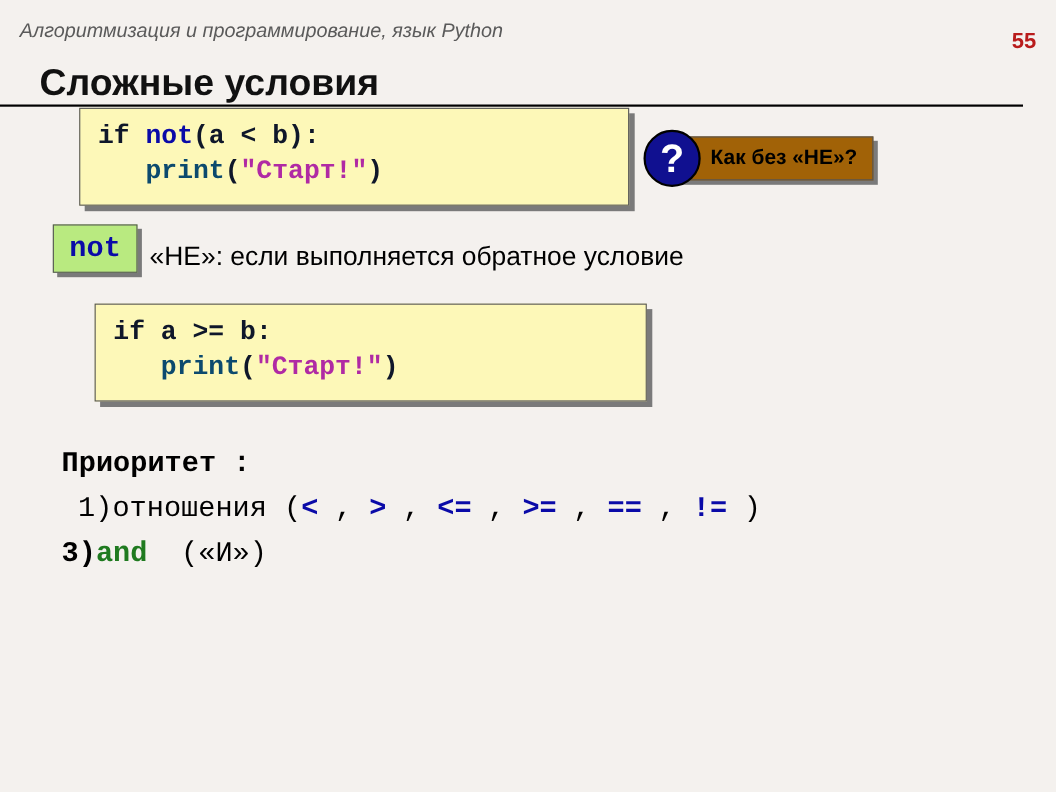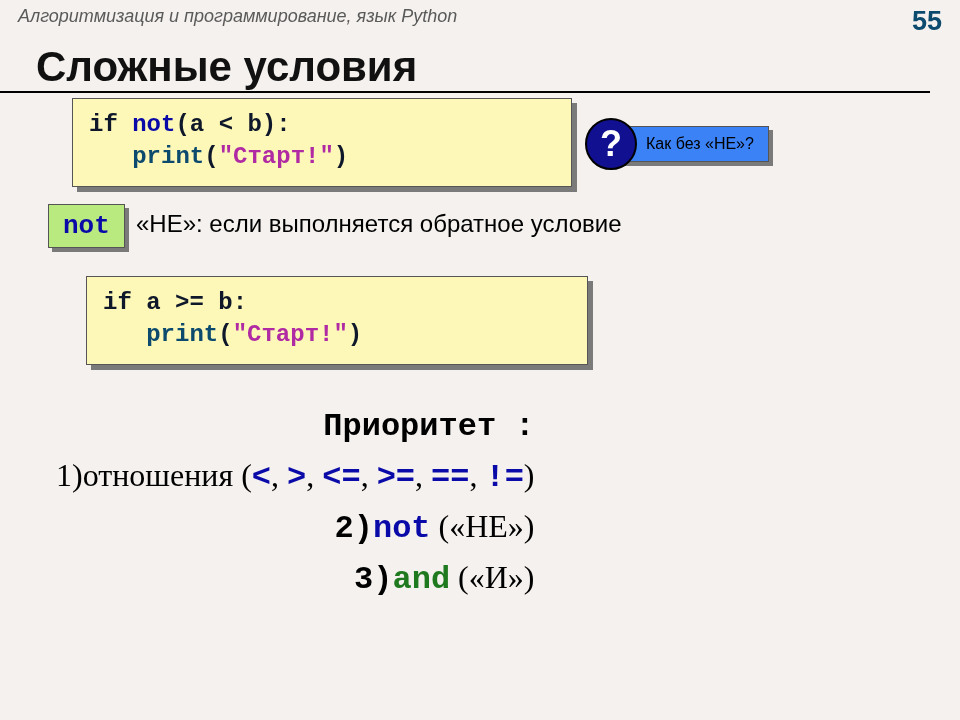--- a/index.html
+++ b/index.html
@@ -8,34 +8,36 @@
     height: 720px;
     background: #f4f1ee;
     font-family: Arial, sans-serif;
     color: #000;
     position: relative;
     overflow: hidden;
   }
   .header-bar {
     display: flex;
     justify-content: space-between;
+    align-items: center;
     padding: 6px 18px 4px 18px;
   }
   .header-title {
     font-style: italic;
     color: #5a5a5a;
     font-size: 18px;
   }
   .page-num {
     font-weight: bold;
-    font-size: 27px;
-    color: #0c4a6e;
+    font-size: 20px;
+    color: #b91c1c;
+    margin-top: 21px;
   }
   .slide-title {
-    font-size: 42px;
+    font-size: 34px;
     font-weight: bold;
     color: #111;
     padding: 2px 0 0 36px;
     border-bottom: 2px solid #000;
     margin: 0 14px 0 0;
     width: 930px;
   }
   .code-box {
     background: #fdf8b8;
     border: 1.5px solid #555;
@@ -73,65 +75,65 @@
     font-weight: bold;
     display: flex;
     align-items: center;
     justify-content: center;
     border: 2px solid #000;
     z-index: 2;
     position: relative;
     margin-right: -22px;
   }
   .q-box {
-    background: #3b82f6;
+    background: #a16207;
     border: 1.5px solid #555;
     box-shadow: 4px 4px 0 #7a7a7a;
     padding: 8px 14px 8px 30px;
-    font-size: 16px;
+    font-size: 19px;
     color: #000;
+    font-weight: bold;
   }
 
   .not-badge {
     position: absolute;
     left: 48px;
     top: 204px;
     background: #b9ea80;
     border: 1.5px solid #555;
     box-shadow: 4px 4px 0 #7a7a7a;
     font-family: "Courier New", monospace;
     font-size: 26px;
     font-weight: bold;
     color: #0a0aa8;
     padding: 6px 14px;
   }
   .not-desc {
     position: absolute;
     left: 136px;
-    top: 210px;
+    top: 220px;
     font-size: 24px;
     color: #000;
   }
 
   .priority {
     position: absolute;
     left: 56px;
     top: 400px;
-    font-size: 32px;
+    font-size: 26px;
     line-height: 1.5;
     font-family: Arial, sans-serif;
-    text-align: right;
   }
   .priority .mono { font-family: "Courier New", monospace; font-weight: bold; }
   .priority .op { color: #0a0aa8; font-family: "Courier New", monospace; font-weight: bold; }
   .priority .kw-not2 { color: #0a0aa8; font-family: "Courier New", monospace; font-weight: bold; }
   .priority .kw-and { color: #1f7a1f; font-family: "Courier New", monospace; font-weight: bold; }
   .priority .kw-or  { color: #b05c2a; font-family: "Courier New", monospace; font-weight: bold; }
   .priority .pri-title { font-family: "Courier New", monospace; font-weight: bold; }
-  .priority .descr { font-family: Liberation Serif, serif; }
+  .priority .descr { font-family: Liberation Mono, monospace; margin-left: 15px; }
 </style>
 </head>
 <body>
 
 <div class="header-bar">
   <span class="header-title">Алгоритмизация и программирование, язык Python</span>
   <span class="page-num">55</span>
 </div>
 
 <div class="slide-title">Сложные условия</div>
@@ -148,15 +150,14 @@
 <div class="not-desc">«НЕ»: если выполняется обратное условие</div>
 
 <div class="code-box code-box-2"><span class="kw-if">if</span><span class="plain"> a &gt;= b:</span>
 <span class="plain">   </span><span class="fn-print">print</span><span class="plain">(</span><span class="str">"Старт!"</span><span class="plain">)</span></div>
 
 <div class="priority">
   <div><span class="pri-title">Приоритет :</span></div>
   <div>
     <span class="descr">1)отношения (</span><span class="op">&lt;</span><span class="descr">, </span><span class="op">&gt;</span><span class="descr">, </span><span class="op">&lt;=</span><span class="descr">, </span><span class="op">&gt;=</span><span class="descr">, </span><span class="op">==</span><span class="descr">, </span><span class="op">!=</span><span class="descr">)</span>
   </div>
-  <div><span class="mono">2)</span><span class="kw-not2">not</span><span class="descr"> («НЕ»)</span></div>
   <div><span class="mono">3)</span><span class="kw-and">and</span><span class="descr"> («И»)</span></div>
 </div>
 
 </body></html>

